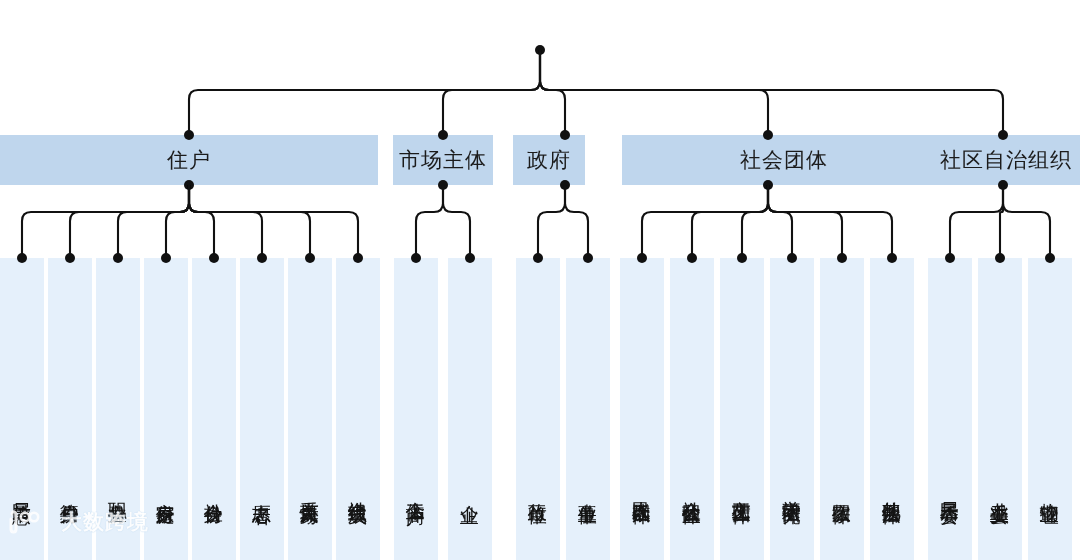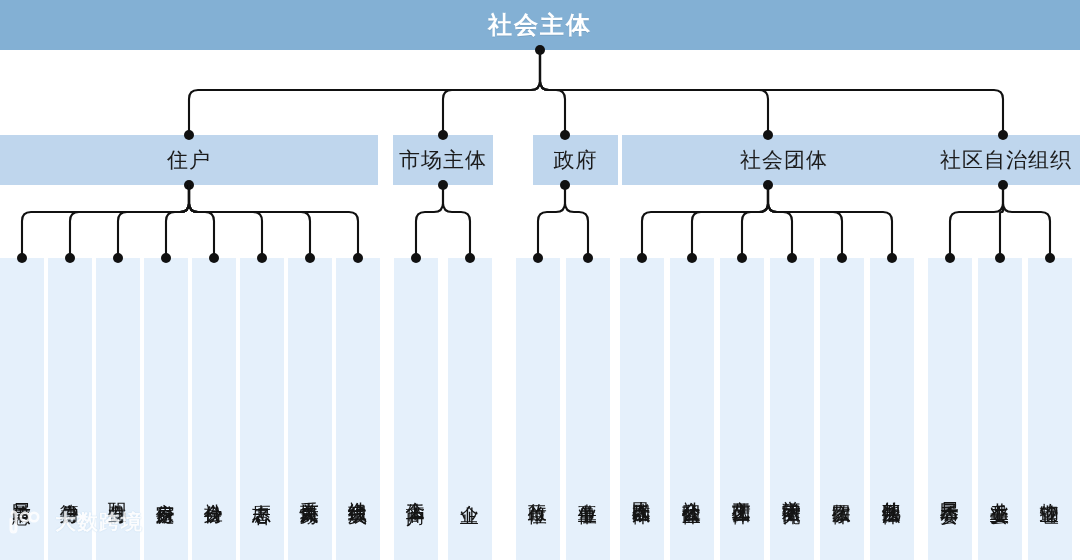--- a/index.html
+++ b/index.html
@@ -52,49 +52,46 @@
   }
 
   
   #wires{position:absolute;left:0;top:0;width:1080px;height:560px;pointer-events:none;}
   #wires path{fill:none;stroke:#111111;stroke-width:2.1;}
   #wires circle{fill:#111111;}
 
   
   .watermark{
     position:absolute;left:8px;top:508px;
-    display:flex;align-items:center;gap:7px;
+    display:flex;align-items:center;gap:13px;
     opacity:.85;
   }
   .wm-logo{
     width:40px;height:26px;position:relative;
   }
   .wm-text{
     font-size:21px;font-weight:bold;color:#ffffff;
     letter-spacing:1px;
     text-shadow:0 0 1px #b9d4ea,0 0 2px #cfe3f5;
   }
 </style>
 </head>
 <body style="background: rgb(255, 255, 255);">
 
 <div id="stage">
 
-  <div class="root-bar">
-    <span class="root-title">社会主体</span>
-  </div>
 
   <div id="l2-layer">
       <div class="l2" style="left: 0px; width: 378px;">
         <span class="l2-label">住户</span>
       </div>
       <div class="l2" style="left: 393px; width: 100px; align-items: center;">
         <span class="l2-label">市场主体</span>
       </div>
-      <div class="l2" style="left: 533px; width: 85px;">
+      <div class="l2" style="left: 513px; width: 72px;">
         <span class="l2-label">政府</span>
       </div>
       <div class="l2" style="left: 622px; width: 324px;">
         <span class="l2-label">社会团体</span>
       </div>
       <div class="l2" style="left: 926px; width: 154px; padding-left: 6px;">
         <span class="l2-label">社区自治组织</span>
       </div>
     </div>
 

